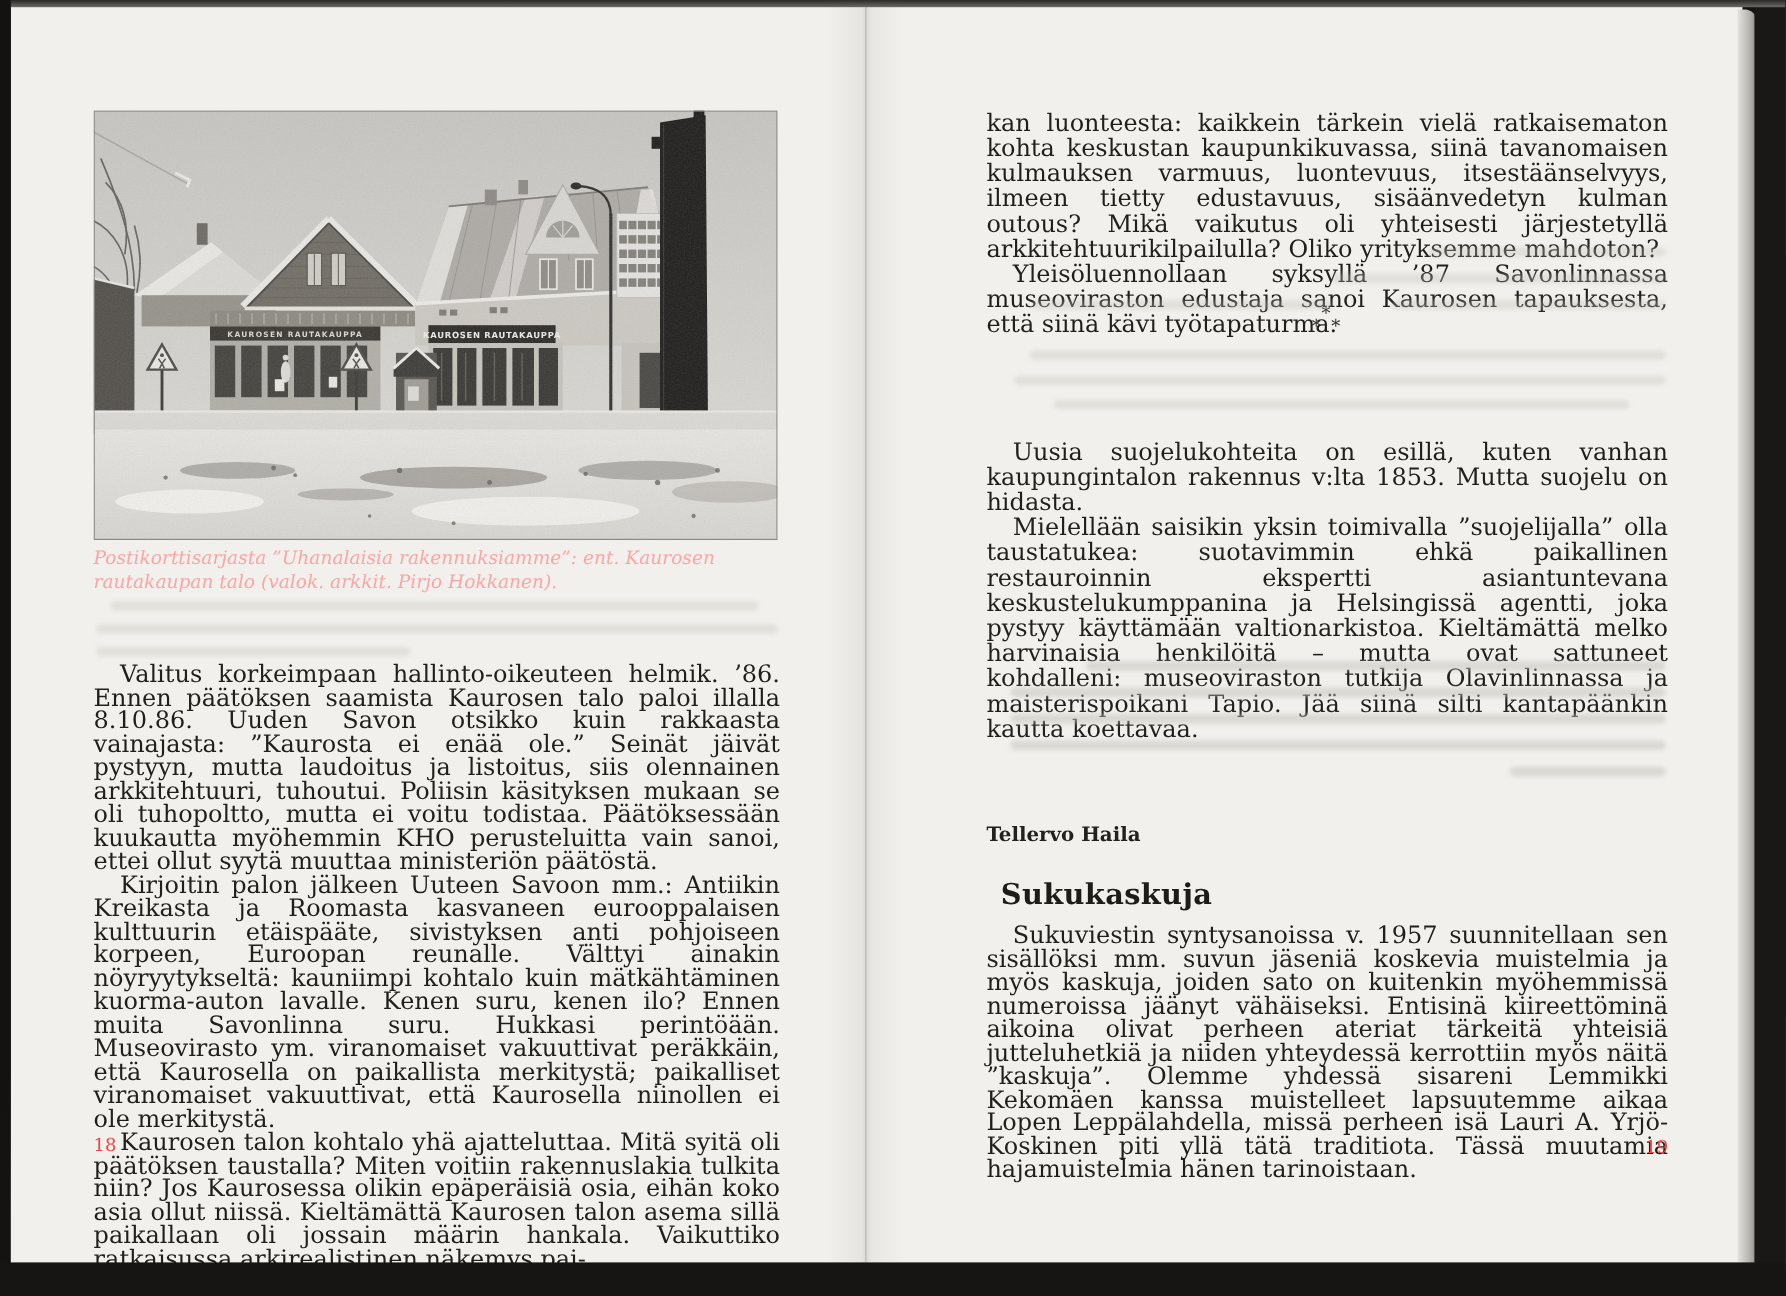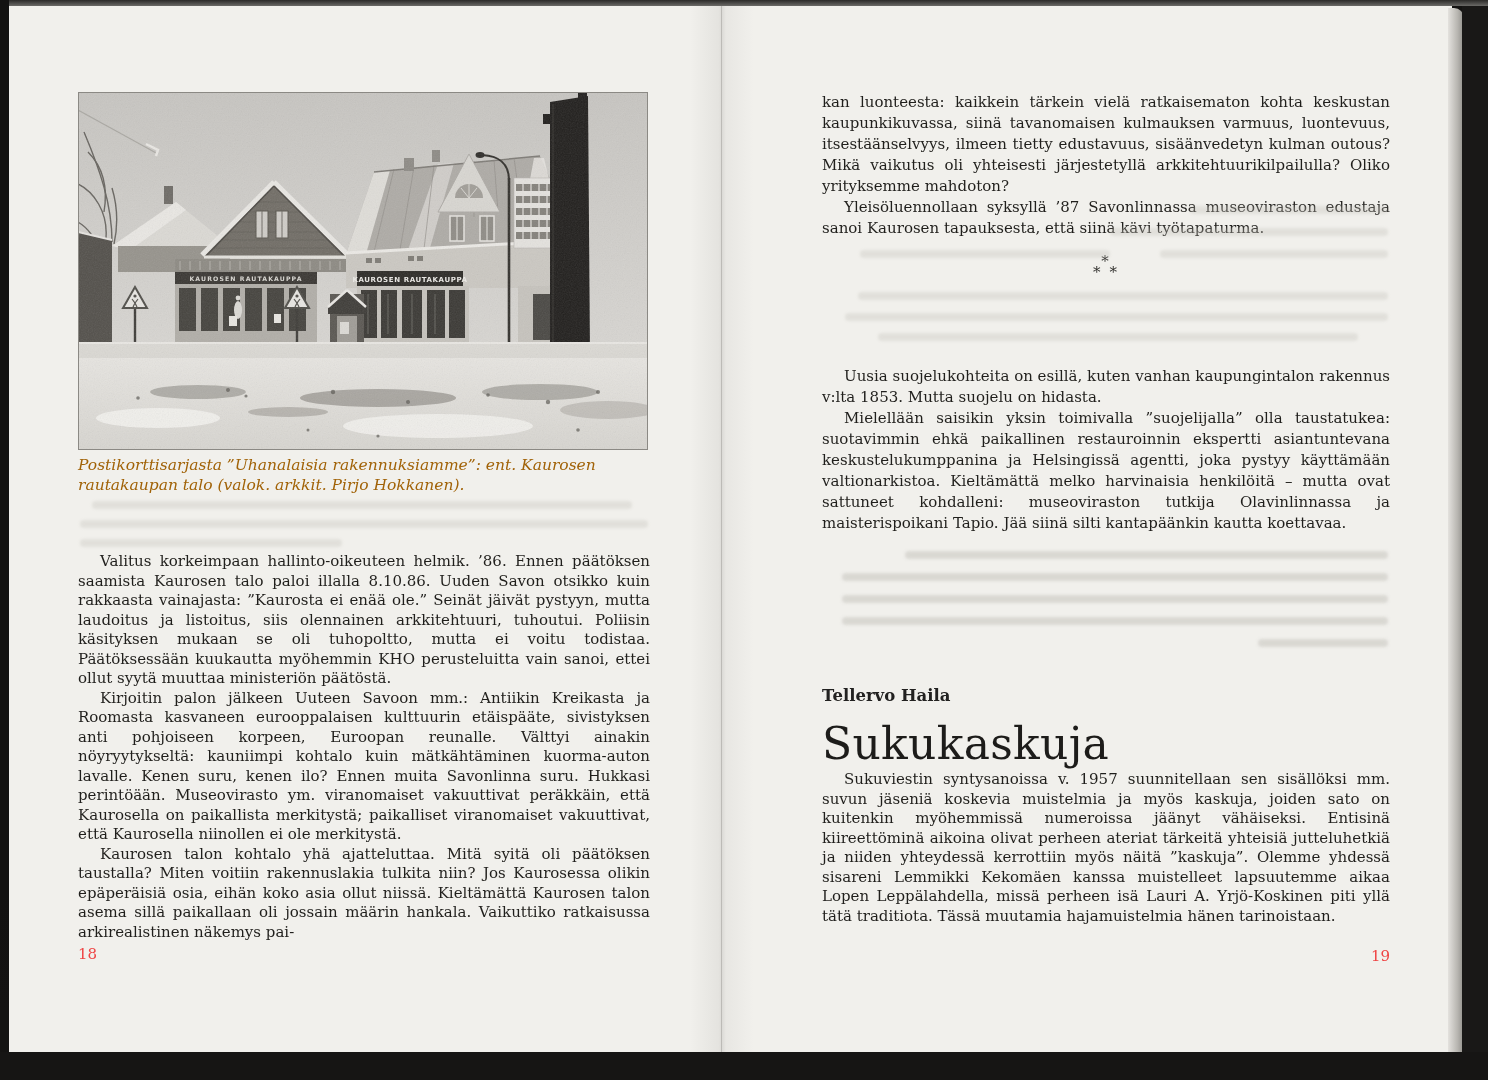--- a/index.html
+++ b/index.html
@@ -14,32 +14,32 @@
              background:linear-gradient(180deg,#131211 88%,rgba(19,18,17,0));}
   .edge-bottom{position:absolute;left:0;top:1052px;width:100%;height:28px;background:#161514;}
   .edge-right-paper{position:absolute;left:1448px;top:8px;width:16px;height:1046px;
                     background:linear-gradient(90deg,#e4e2de,#b7b5b0 60%,#8e8c88);
                     border-radius:0 10px 4px 0;}
   .edge-right-black{position:absolute;left:1462px;top:0;width:26px;height:1080px;background:#191817;}
   .gutter{position:absolute;left:690px;top:5px;width:64px;height:1048px;
           background:linear-gradient(90deg,rgba(0,0,0,0) 0%,rgba(60,58,54,.07) 45%,rgba(60,58,54,.12) 50%,rgba(60,58,54,.05) 56%,rgba(0,0,0,0) 100%);}
   .gutter-line{position:absolute;left:721px;top:5px;width:1px;height:1048px;background:rgba(90,88,84,.25);}
 
-  .body-text{color:#201f1c;font-size:15px;line-height:19.5px;text-align:justify;}
+  .body-text{color:#201f1c;font-size:20px;line-height:19.5px;text-align:justify;}
   .body-text p{margin:0;text-indent:22px;}
   .body-text p.noind{text-indent:0;}
   .rp-top{line-height:21px;}
   .photo-svg{position:absolute;left:78px;top:92px;}
   .caption{position:absolute;left:78px;top:455px;width:574px;margin:0;
-           font-style:italic;font-size:15.5px;line-height:20px;color:#a16207;}
+           font-style:italic;font-size:15.5px;line-height:20px;color:#fca5a5;}
   .pagenum{position:absolute;font-size:15px;color:#ef4444;}
   .author{position:absolute;left:822px;top:686px;margin:0;
           font-weight:bold;font-size:16.5px;color:#222120;}
-  .heading{position:absolute;left:822px;top:718px;margin:0;font-weight:normal;
-           font-size:44px;letter-spacing:.3px;color:#1d1c1a;}
+  .heading{position:absolute;left:822px;top:718px;margin:12px;font-weight:bold;
+           font-size:24px;letter-spacing:.3px;color:#1d1c1a;}
   .asterism{position:absolute;left:822px;top:256px;width:568px;text-align:center;
             font-size:15px;color:#33322f;line-height:11px;}
   .asterism div{letter-spacing:2px;}
   
   .gl{position:absolute;height:8px;border-radius:4px;background:#c3c1ba;
       filter:blur(1.7px);opacity:.5;}
   .gl.f{opacity:.34;}
 </style>
 </head>
 <body>

